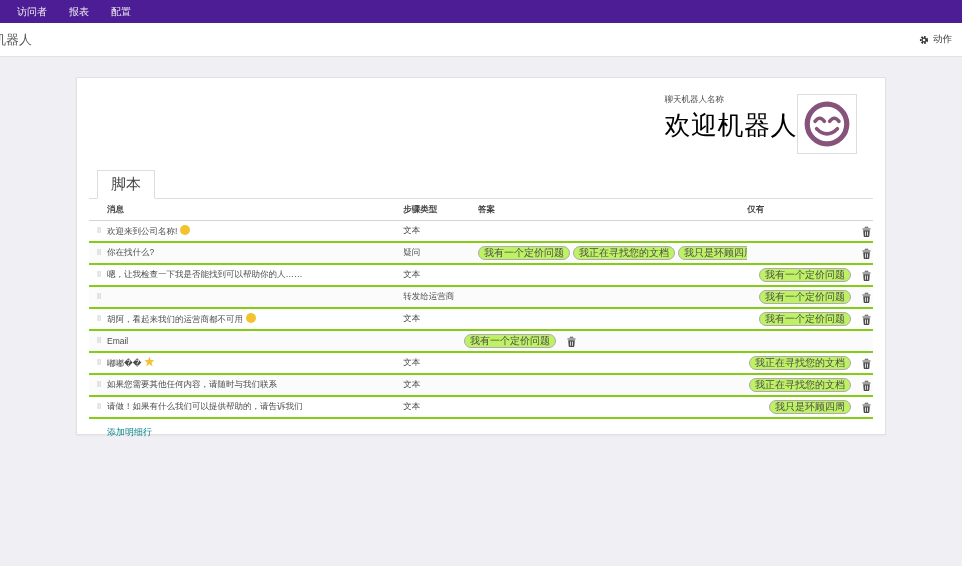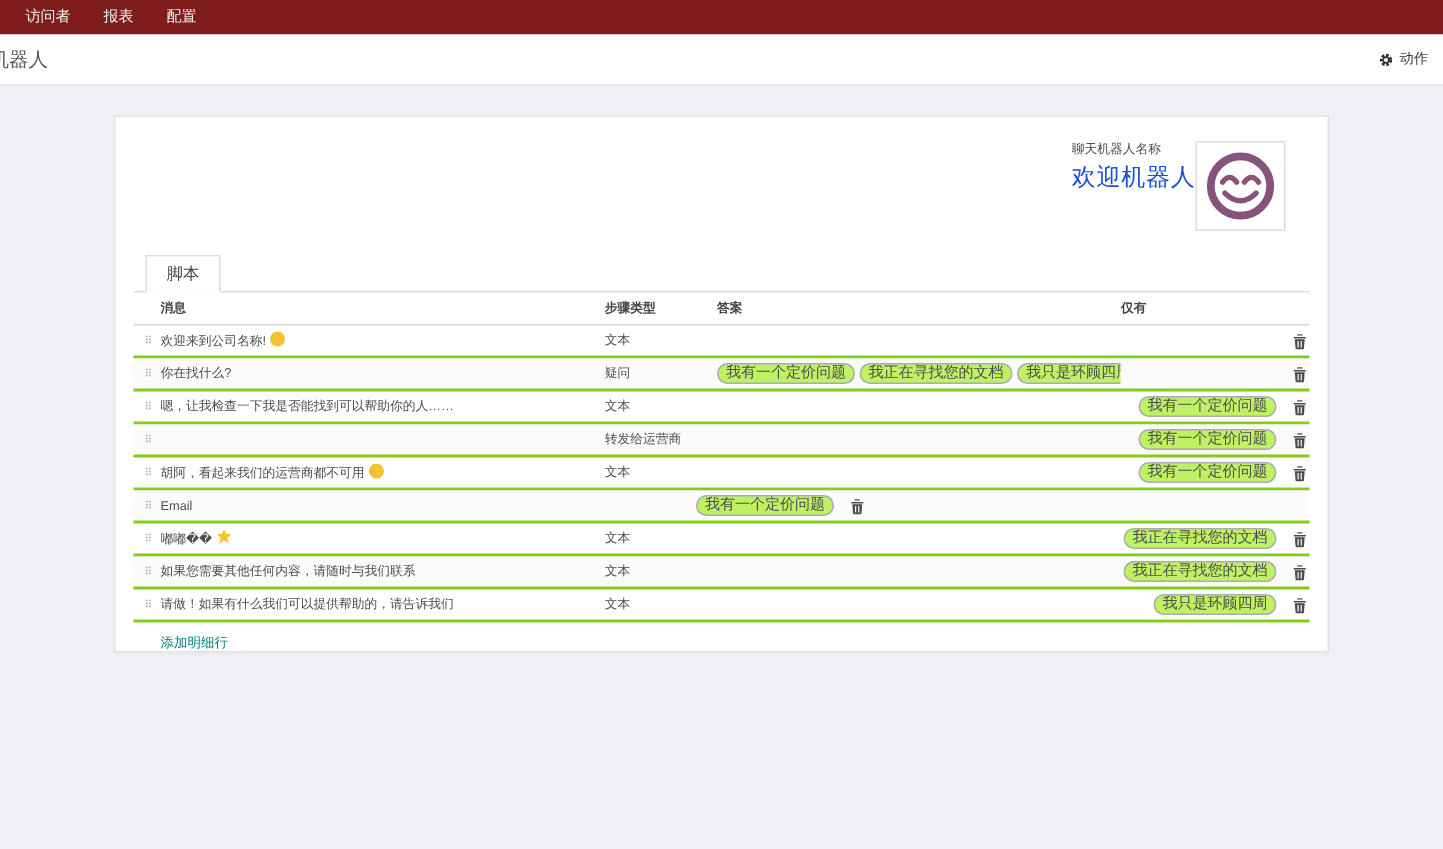--- a/index.html
+++ b/index.html
@@ -3,21 +3,21 @@
 <meta charset="utf-8">
 <style>
   * { margin:0; padding:0; box-sizing:border-box; }
   html,body { width:962px; height:566px; overflow:hidden; }
   body {
     font-family:"Liberation Sans","DejaVu Sans",sans-serif;
     background:#f0eff4; color:#4c4c4c;
   }
   
   .topbar {
-    height:23px; background:#7f1d1d; display:flex; align-items:stretch;
+    height:23px; background:#4c1d95; display:flex; align-items:stretch;
     padding-left:6px;
   }
   .topbar .nav-item {
     color:#f3eef1; font-size:10px; line-height:23px; padding:0 11px;
     cursor:pointer; white-space:nowrap;
   }
   
   .controlbar {
     height:34px; background:#fff; border-bottom:1px solid #e2e2e6;
     display:flex; align-items:center; justify-content:space-between;
@@ -32,29 +32,29 @@
   }
   
   .sheet-area { padding-top:20px; }
   .sheet {
     width:810px; margin:0 auto; background:#fff;
     border:1px solid #e0e0e5; box-shadow:0 1px 2px rgba(0,0,0,.04);
     height:358px; padding:16px 12px 10px 12px; position:relative;
   }
   .sheet-head { display:flex; justify-content:flex-end; align-items:flex-start; padding:0 8px; }
   .field-label { font-size:8.5px; color:#4c4c4c; margin-bottom:2px; }
-  .record-title { font-size:16px; font-weight:400; color:#1d4ed8; letter-spacing:.5px; }
+  .record-title { font-size:26px; font-weight:400; color:#000000; letter-spacing:.5px; }
   .avatar-box {
     width:60px; height:60px; border:1px solid #ddd; background:#fff;
     display:flex; align-items:center; justify-content:center; margin-right:8px;
   }
   
   .tabs { margin-top:16px; border-bottom:1px solid #ddd; padding-left:8px; }
   .tab {
-    display:inline-block; font-size:11px; color:#444; background:#fff;
+    display:inline-block; font-size:15px; color:#444; background:#fff;
     border:1px solid #ddd; border-bottom:1px solid #fff;
     padding:4px 13px; margin-bottom:-1px; cursor:pointer;
   }
   
   .tbl { width:100%; font-size:8.5px; }
   .trow, .thead {
     display:flex; align-items:center; height:22px;
     border-bottom:2px solid #84cc16; padding:0 2px;
   }
   .thead { border-bottom:1px solid #d5d5d8; font-weight:700; color:#454545; }

